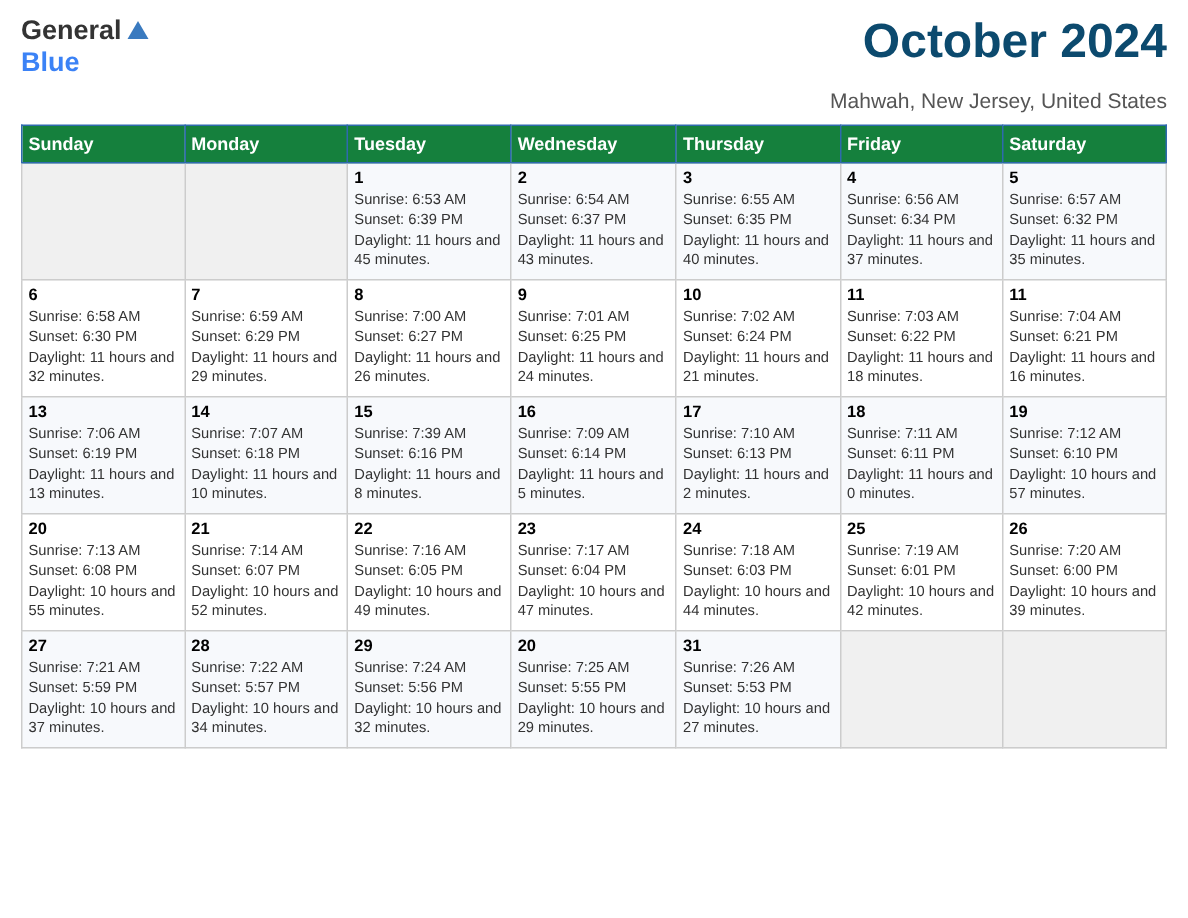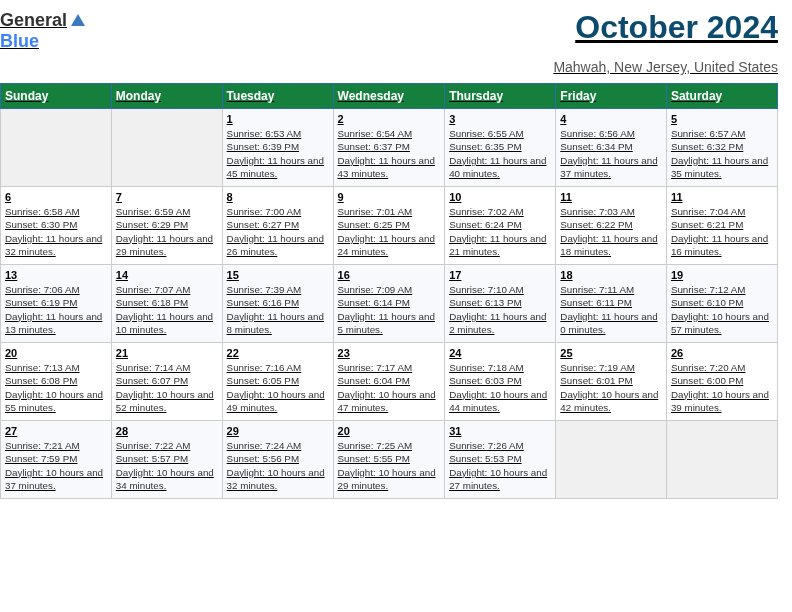--- a/index.html
+++ b/index.html
@@ -7,22 +7,21 @@
       font-family: Arial, sans-serif;
       background: #fff;
       width: 792px;
       height: 612px;
       overflow: hidden;
     }
     .page {
       width: 792px;
       min-height: 612px;
       background: #fff;
-      padding: 10px 14px 10px 0;
-      text-decoration: underline;
+      padding: 10px 14px 10px 14px;
     }
     .header {
       display: flex;
       justify-content: space-between;
       align-items: flex-start;
       margin-bottom: 8px;
     }
     .logo {
       display: flex;
       flex-direction: column;
@@ -300,21 +299,21 @@
             <span class="day-num">26</span>
             <div class="day-info">Sunrise: 7:20 AM
 Sunset: 6:00 PM
 Daylight: 10 hours and 39 minutes.</div>
           </td>
         </tr>
         <tr>
           <td>
             <span class="day-num">27</span>
             <div class="day-info">Sunrise: 7:21 AM
-Sunset: 7:59 PM
+Sunset: 5:59 PM
 Daylight: 10 hours and 37 minutes.</div>
           </td>
           <td>
             <span class="day-num">28</span>
             <div class="day-info">Sunrise: 7:22 AM
 Sunset: 5:57 PM
 Daylight: 10 hours and 34 minutes.</div>
           </td>
           <td>
             <span class="day-num">29</span>

